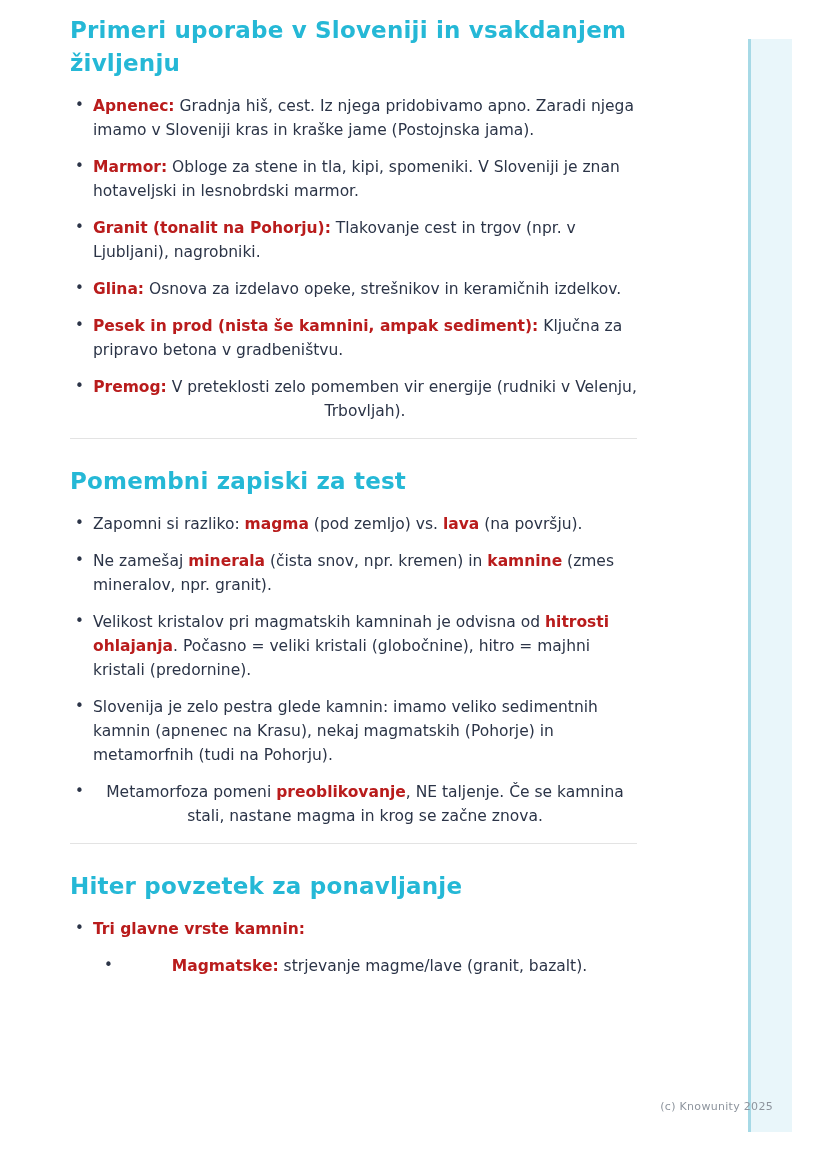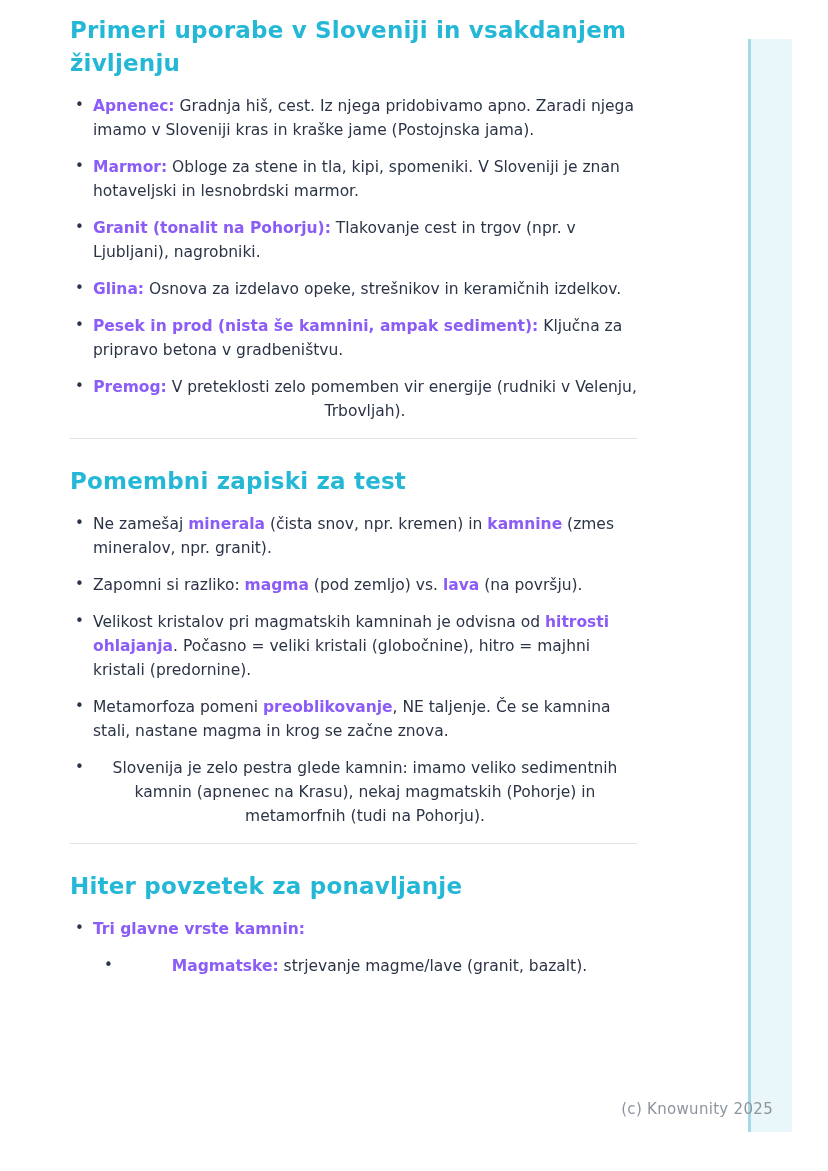--- a/index.html
+++ b/index.html
@@ -52,32 +52,32 @@
   ul.bullet-list li:last-child { margin-bottom: 0; text-align: center; }
   ul.bullet-list li::before {
     content: "\2022";
     position: absolute;
     left: 5px;
     top: -1px;
     font-size: 15px;
     color: var(--text);
   }
   ul.bullet-list li.l2 { margin-left: 29px; }
-  .text-run.b { font-weight: 700; color: #8b5cf6; }
+  .text-run.b { font-weight: 700; color: #b91c1c; }
   hr.section-divider {
     border: none;
     border-top: 1px solid var(--divider);
     margin: 15px 0 26px 0;
     width: 567px;
   }
   .footer {
     position: absolute;
     top: 1100px;
     right: 55px;
-    font-size: 15px;
+    font-size: 11px;
     color: var(--footer);
     z-index: 3;
     letter-spacing: 0.3px;
   }
   .stripe {
     position: absolute;
     left: 748px;
     top: 39px;
     width: 44px;
     height: 1093px;
@@ -99,25 +99,25 @@
           <li><span class="text-run b">Granit (tonalit na Pohorju):</span><span class="text-run"> Tlakovanje cest in trgov (npr. v Ljubljani), nagrobniki.</span></li>
           <li><span class="text-run b">Glina:</span><span class="text-run"> Osnova za izdelavo opeke, strešnikov in keramičnih izdelkov.</span></li>
           <li><span class="text-run b">Pesek in prod (nista še kamnini, ampak sediment):</span><span class="text-run"> Ključna za pripravo betona v gradbeništvu.</span></li>
           <li><span class="text-run b">Premog:</span><span class="text-run"> V preteklosti zelo pomemben vir energije (rudniki v Velenju, Trbovljah).</span></li>
         </ul>
       </section>
       <hr class="section-divider">
       <section>
         <h2 class="section-heading">Pomembni zapiski za test</h2>
         <ul class="bullet-list">
+          <li><span class="text-run">Zapomni si razliko: </span><span class="text-run b">magma</span><span class="text-run"> (pod zemljo) vs. </span><span class="text-run b">lava</span><span class="text-run"> (na površju).</span></li>
           <li><span class="text-run">Ne zamešaj </span><span class="text-run b">minerala</span><span class="text-run"> (čista snov, npr. kremen) in </span><span class="text-run b">kamnine</span><span class="text-run"> (zmes mineralov, npr. granit).</span></li>
-          <li><span class="text-run">Zapomni si razliko: </span><span class="text-run b">magma</span><span class="text-run"> (pod zemljo) vs. </span><span class="text-run b">lava</span><span class="text-run"> (na površju).</span></li>
           <li><span class="text-run">Velikost kristalov pri magmatskih kamninah je odvisna od </span><span class="text-run b">hitrosti ohlajanja</span><span class="text-run">. Počasno = veliki kristali (globočnine), hitro = majhni kristali (predornine).</span></li>
+          <li><span class="text-run">Slovenija je zelo pestra glede kamnin: imamo veliko sedimentnih kamnin (apnenec na Krasu), nekaj magmatskih (Pohorje) in metamorfnih (tudi na Pohorju).</span></li>
           <li><span class="text-run">Metamorfoza pomeni </span><span class="text-run b">preoblikovanje</span><span class="text-run">, NE taljenje. Če se kamnina stali, nastane magma in krog se začne znova.</span></li>
-          <li><span class="text-run">Slovenija je zelo pestra glede kamnin: imamo veliko sedimentnih kamnin (apnenec na Krasu), nekaj magmatskih (Pohorje) in metamorfnih (tudi na Pohorju).</span></li>
         </ul>
       </section>
       <hr class="section-divider">
       <section>
         <h2 class="section-heading">Hiter povzetek za ponavljanje</h2>
         <ul class="bullet-list">
           <li><span class="text-run b">Tri glavne vrste kamnin:</span></li>
           <li class="l2"><span class="text-run b">Magmatske:</span><span class="text-run"> strjevanje magme/lave (granit, bazalt).</span></li>
         </ul>
       </section>

